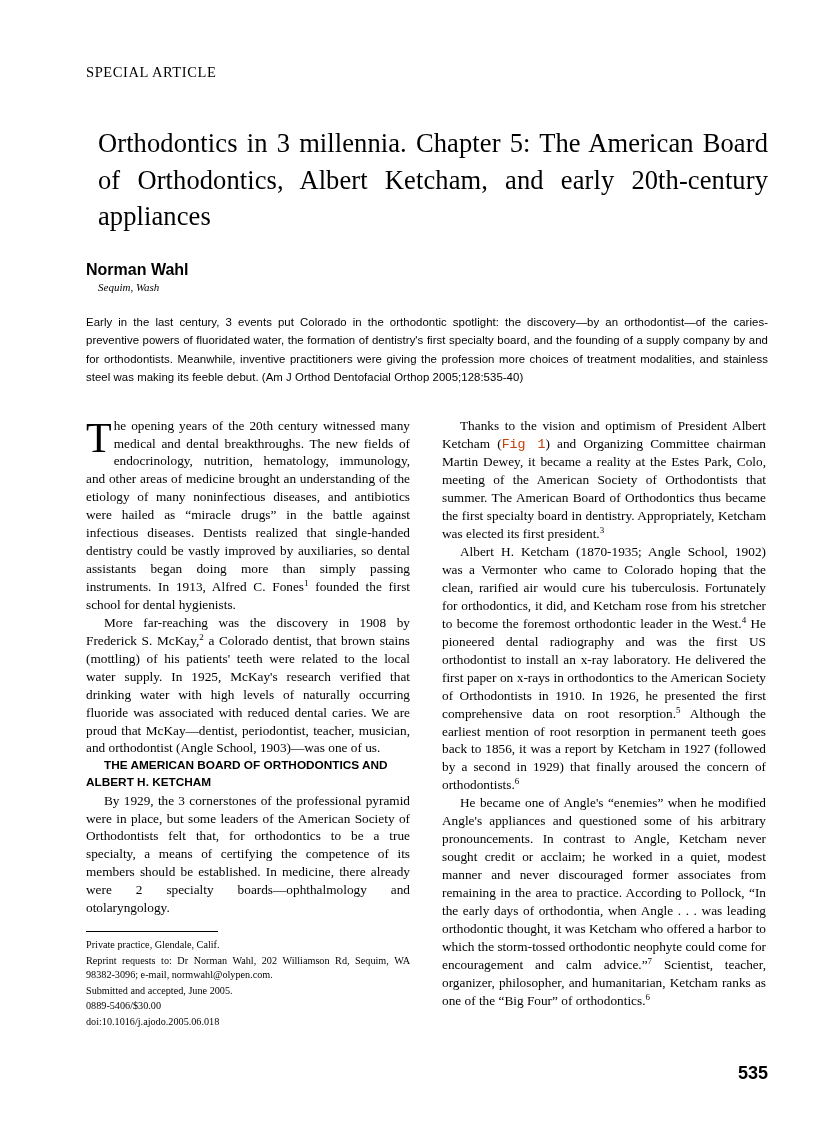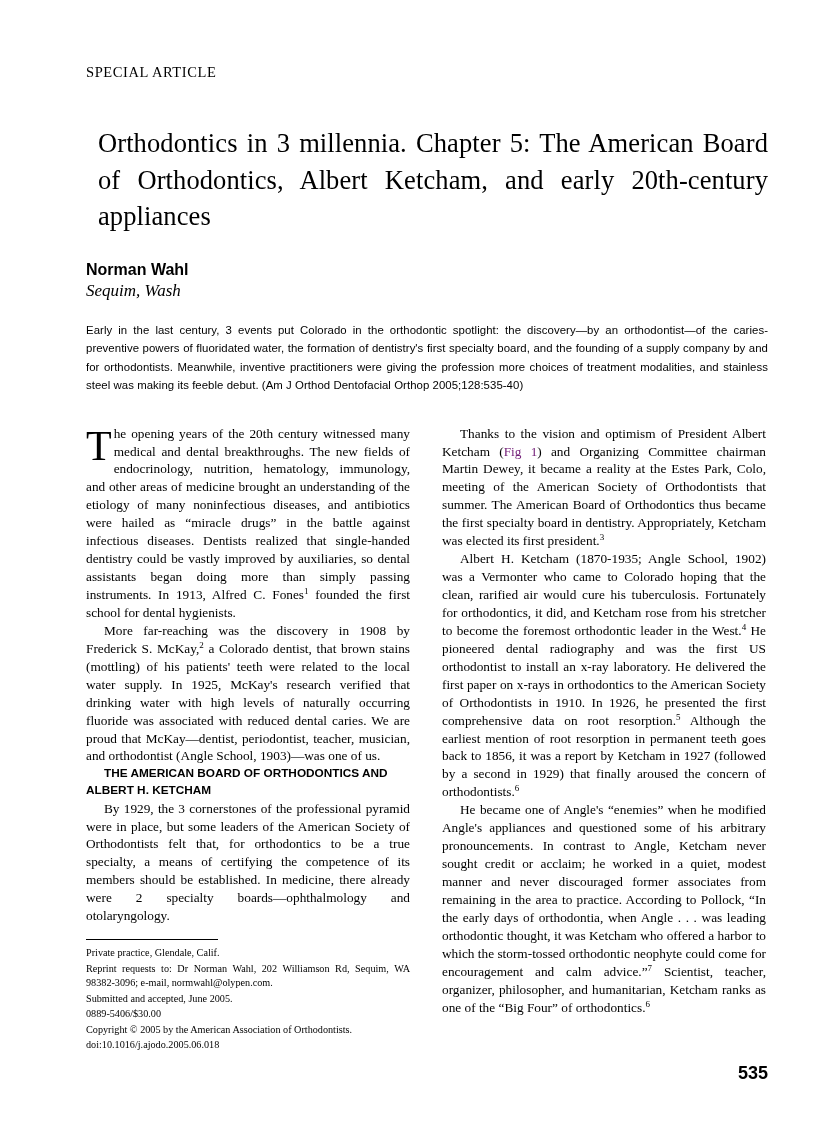--- a/index.html
+++ b/index.html
@@ -41,22 +41,22 @@
   }
   .author {
     font-family: "Liberation Sans", sans-serif;
     font-size: 16px;
     font-weight: bold;
     margin: 0 0 2px 0;
   }
   .affiliation {
     font-family: "Liberation Serif", serif;
     font-style: italic;
-    font-size: 17px;
-    margin: 0 0 20px 0;
+    font-size: 11px;
+    margin: 0 0 20px 12px;
   }
   .abstract {
     font-family: "Liberation Sans", sans-serif;
     font-size: 11.4px;
     line-height: 1.62;
     text-align: justify;
     margin: 0 0 30px 0;
     letter-spacing: 0.05px;
   }
   .columns {
@@ -116,22 +116,23 @@
   }
   .page-number {
     position: absolute;
     right: 78px;
     bottom: 38px;
     font-family: "Liberation Sans", sans-serif;
     font-size: 18px;
     font-weight: bold;
   }
   .figref {
-    color: #701a75;
+    color: #c2410c;
     text-decoration: none;
+    font-family: Liberation Mono, monospace;
   }
 </style>
 </head>
 <body>
 
 <div class="page">
 
   <div class="section-label">SPECIAL ARTICLE</div>
 
   <h1 class="article-title">Orthodontics in 3 millennia. Chapter 5: The American Board of Orthodontics, Albert Ketcham, and early 20th-century appliances</h1>
@@ -152,21 +153,20 @@
 
       <p>By 1929, the 3 cornerstones of the professional pyramid were in place, but some leaders of the American Society of Orthodontists felt that, for orthodontics to be a true specialty, a means of certifying the competence of its members should be established. In medicine, there already were 2 specialty boards—ophthalmology and otolaryngology.</p>
 
       <hr class="footnote-rule">
 
       <div class="footnotes">
         <p>Private practice, Glendale, Calif.</p>
         <p>Reprint requests to: Dr Norman Wahl, 202 Williamson Rd, Sequim, WA 98382-3096; e-mail, normwahl@olypen.com.</p>
         <p>Submitted and accepted, June 2005.</p>
         <p>0889-5406/$30.00</p>
-        <p>Copyright © 2005 by the American Association of Orthodontists.</p>
         <p>doi:10.1016/j.ajodo.2005.06.018</p>
       </div>
     </div>
 
     <div class="col">
       <p><span>Thanks to the vision and optimism of President Albert Ketcham (</span><a class="figref" href="#">Fig 1</a><span>) and Organizing Committee chairman Martin Dewey, it became a reality at the Estes Park, Colo, meeting of the American Society of Orthodontists that summer. The American Board of Orthodontics thus became the first specialty board in dentistry. Appropriately, Ketcham was elected its first president.</span><sup>3</sup></p>
 
       <p><span>Albert H. Ketcham (1870-1935; Angle School, 1902) was a Vermonter who came to Colorado hoping that the clean, rarified air would cure his tuberculosis. Fortunately for orthodontics, it did, and Ketcham rose from his stretcher to become the foremost orthodontic leader in the West.</span><sup>4</sup><span> He pioneered dental radiography and was the first US orthodontist to install an x-ray laboratory. He delivered the first paper on x-rays in orthodontics to the American Society of Orthodontists in 1910. In 1926, he presented the first comprehensive data on root resorption.</span><sup>5</sup><span> Although the earliest mention of root resorption in permanent teeth goes back to 1856, it was a report by Ketcham in 1927 (followed by a second in 1929) that finally aroused the concern of orthodontists.</span><sup>6</sup></p>
 
       <p><span>He became one of Angle's “enemies” when he modified Angle's appliances and questioned some of his arbitrary pronouncements. In contrast to Angle, Ketcham never sought credit or acclaim; he worked in a quiet, modest manner and never discouraged former associates from remaining in the area to practice. According to Pollock, “In the early days of orthodontia, when Angle . . . was leading orthodontic thought, it was Ketcham who offered a harbor to which the storm-tossed orthodontic neophyte could come for encouragement and calm advice.”</span><sup>7</sup><span> Scientist, teacher, organizer, philosopher, and humanitarian, Ketcham ranks as one of the “Big Four” of orthodontics.</span><sup>6</sup></p>

